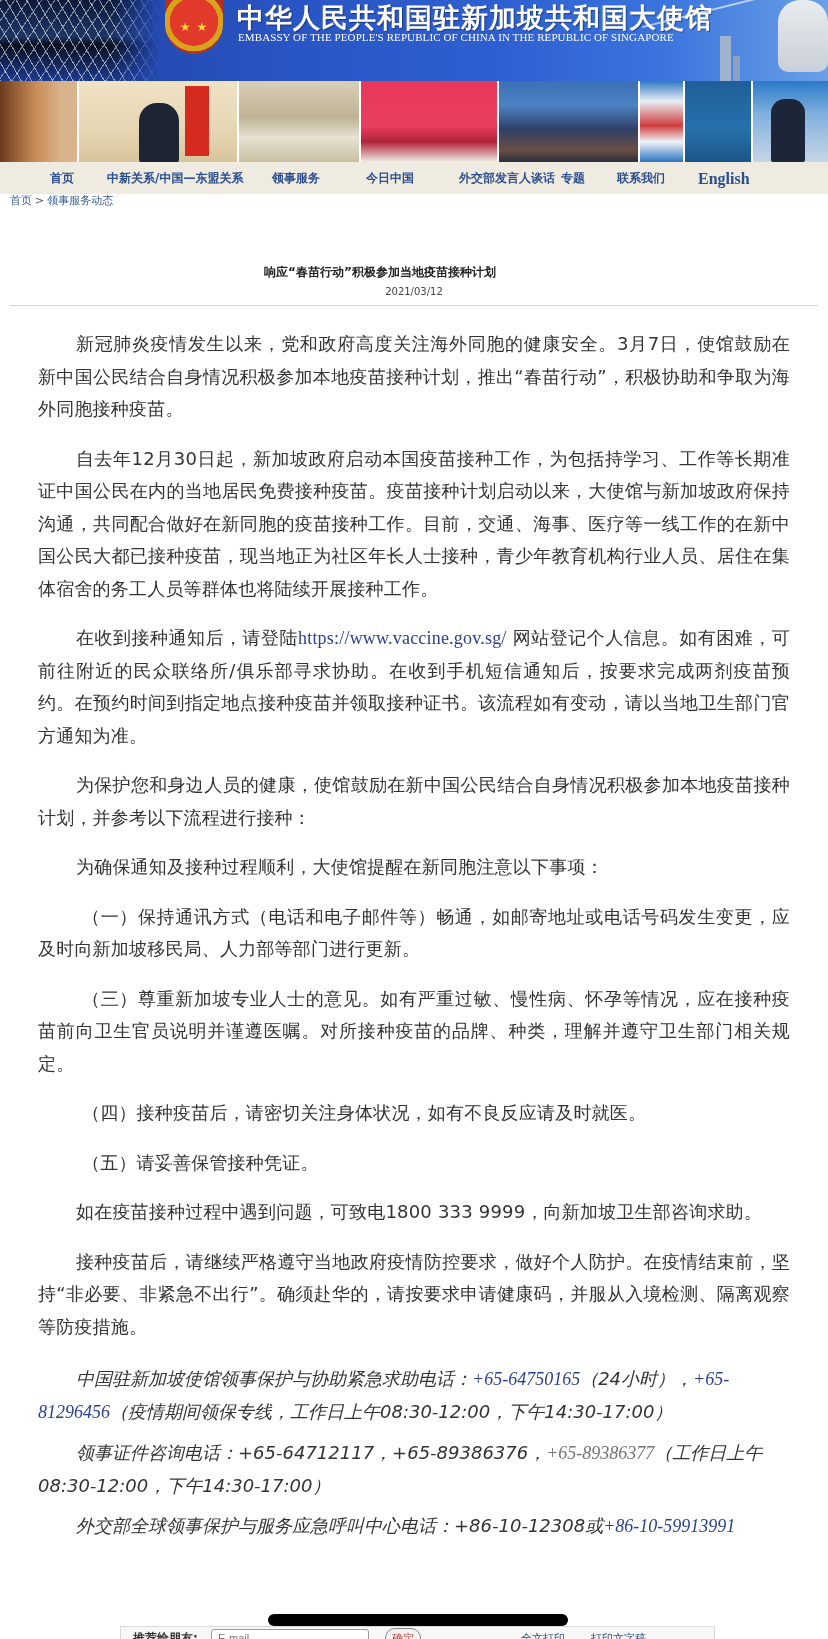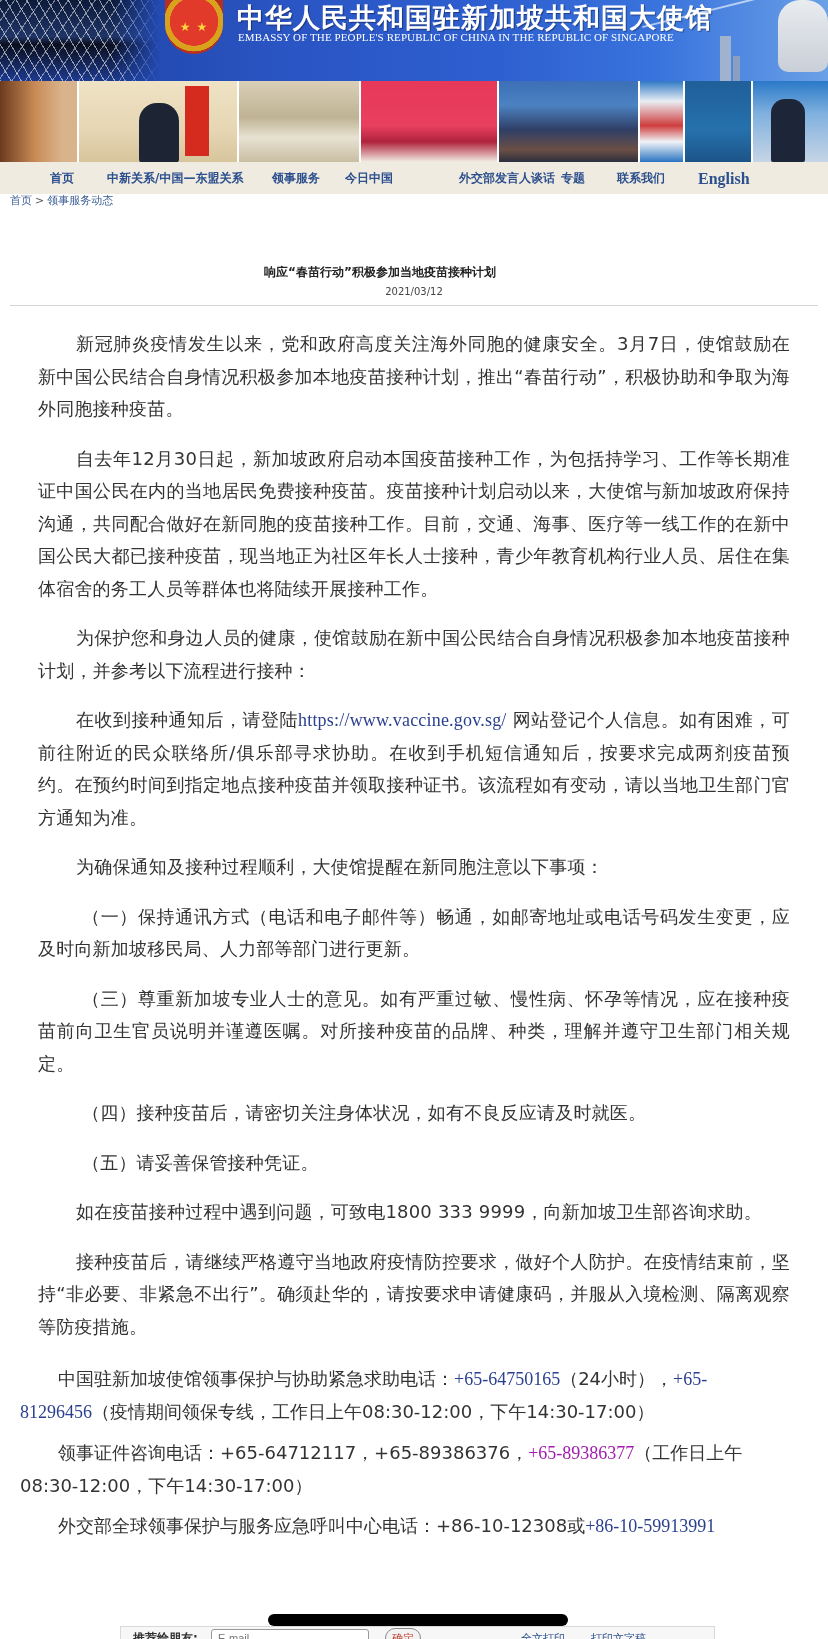--- a/index.html
+++ b/index.html
@@ -92,21 +92,21 @@
 
   
   .content { position: absolute; left: 38px; top: 328px; width: 752px; }
   .content p {
     font-size: 18px; line-height: 32.5px; color: #333; text-indent: 38px;
     margin-bottom: 17px; letter-spacing: 0.2px; text-align: justify;
   }
   .content p.item { text-indent: 44px; }
   .content a.link { color: #2a3f8f; text-decoration: none; font-family: "Liberation Serif", "DejaVu Serif", serif; }
 
-  .contact { position: absolute; left: 20px; width: 752px; }
+  .contact { position: absolute; left: 38px; width: 752px; font-style: italic; }
   .contact p { font-size: 18px; line-height: 32.5px; color: #333; text-indent: 38px; }
 
   
   .home-indicator {
     position: absolute; left: 268px; top: 1614px; width: 300px; height: 12px;
     border-radius: 6px; background: #000;
   }
   .toolbar {
     position: absolute; left: 120px; top: 1626px; width: 595px; height: 20px;
     border: 1px solid #d9d9d9; background: #f7f7f7; display: flex; align-items: center;
@@ -153,54 +153,54 @@
   <div class="photo p7"></div>
   <div class="photo p8">
     <div class="person"></div>
   </div>
 </div>
 
 <nav class="nav">
   <a style="left:50px">首页</a>
   <a style="left:107px">中新关系/中国—东盟关系</a>
   <a style="left:272px">领事服务</a>
-  <a style="left:345px">今日中国</a>
+  <a style="left:366px">今日中国</a>
   <a style="left:459px">外交部发言人谈话</a>
   <a style="left:561px">专题</a>
   <a style="left:617px">联系我们</a>
   <a class="en" style="left:698px">English</a>
 </nav>
 
 <div class="breadcrumb">
   <a>首页</a><span class="sep">&gt;</span><a>领事服务动态</a>
 </div>
 
 <h1 class="article-title">响应“春苗行动”积极参加当地疫苗接种计划</h1>
 <div class="article-date">2021/03/12</div>
 <div class="rule"></div>
 
 <div class="content">
   <p>新冠肺炎疫情发生以来，党和政府高度关注海外同胞的健康安全。3月7日，使馆鼓励在新中国公民结合自身情况积极参加本地疫苗接种计划，推出“春苗行动”，积极协助和争取为海外同胞接种疫苗。</p>
   <p>自去年12月30日起，新加坡政府启动本国疫苗接种工作，为包括持学习、工作等长期准证中国公民在内的当地居民免费接种疫苗。疫苗接种计划启动以来，大使馆与新加坡政府保持沟通，共同配合做好在新同胞的疫苗接种工作。目前，交通、海事、医疗等一线工作的在新中国公民大都已接种疫苗，现当地正为社区年长人士接种，青少年教育机构行业人员、居住在集体宿舍的务工人员等群体也将陆续开展接种工作。</p>
+  <p><span>在收到接种通知后，请登陆</span><a class="link">https://www.vaccine.gov.sg/</a><span> 网站登记个人信息。如有困难，可前往附近的民众联络所/俱乐部寻求协助。在收到手机短信通知后，按要求完成两剂疫苗预约。在预约时间到指定地点接种疫苗并领取接种证书。该流程如有变动，请以当地卫生部门官方通知为准。</span></p>
   <p>为保护您和身边人员的健康，使馆鼓励在新中国公民结合自身情况积极参加本地疫苗接种计划，并参考以下流程进行接种：</p>
-  <p><span>在收到接种通知后，请登陆</span><a class="link">https://www.vaccine.gov.sg/</a><span> 网站登记个人信息。如有困难，可前往附近的民众联络所/俱乐部寻求协助。在收到手机短信通知后，按要求完成两剂疫苗预约。在预约时间到指定地点接种疫苗并领取接种证书。该流程如有变动，请以当地卫生部门官方通知为准。</span></p>
   <p>为确保通知及接种过程顺利，大使馆提醒在新同胞注意以下事项：</p>
   <p class="item">（一）保持通讯方式（电话和电子邮件等）畅通，如邮寄地址或电话号码发生变更，应及时向新加坡移民局、人力部等部门进行更新。</p>
   <p class="item">（三）尊重新加坡专业人士的意见。如有严重过敏、慢性病、怀孕等情况，应在接种疫苗前向卫生官员说明并谨遵医嘱。对所接种疫苗的品牌、种类，理解并遵守卫生部门相关规定。</p>
   <p class="item">（四）接种疫苗后，请密切关注身体状况，如有不良反应请及时就医。</p>
   <p class="item">（五）请妥善保管接种凭证。</p>
   <p>如在疫苗接种过程中遇到问题，可致电1800 333 9999，向新加坡卫生部咨询求助。</p>
   <p>接种疫苗后，请继续严格遵守当地政府疫情防控要求，做好个人防护。在疫情结束前，坚持“非必要、非紧急不出行”。确须赴华的，请按要求申请健康码，并服从入境检测、隔离观察等防疫措施。</p>
 </div>
 
 <div class="contact" style="top:1363px">
   <p><span>中国驻新加坡使馆领事保护与协助紧急求助电话：</span><a class="link" style="color:#2a3f8f;font-family:'Liberation Serif',serif;">+65-64750165</a><span>（24小时），</span><a style="color:#2a3f8f;font-family:'Liberation Serif',serif;">+65-81296456</a><span>（疫情期间领保专线，工作日上午08:30-12:00，下午14:30-17:00）</span></p>
 </div>
 <div class="contact" style="top:1437px">
-  <p><span>领事证件咨询电话：+65-64712117，+65-89386376，</span><a style="color:#a21caf;font-family:'Liberation Serif',serif;">+65-89386377</a><span>（工作日上午08:30-12:00，下午14:30-17:00）</span></p>
+  <p><span>领事证件咨询电话：+65-64712117，+65-89386376，</span><a style="color:#737373;font-family:'Liberation Serif',serif;">+65-89386377</a><span>（工作日上午08:30-12:00，下午14:30-17:00）</span></p>
 </div>
 <div class="contact" style="top:1510px">
   <p><span>外交部全球领事保护与服务应急呼叫中心电话：+86-10-12308或</span><a style="color:#2a3f8f;font-family:'Liberation Serif',serif;">+86-10-59913991</a></p>
 </div>
 
 <div class="home-indicator"></div>
 
 <div class="toolbar">
   <span class="lbl">推荐给朋友:</span>
   <input type="text" placeholder="E-mail" style="">

